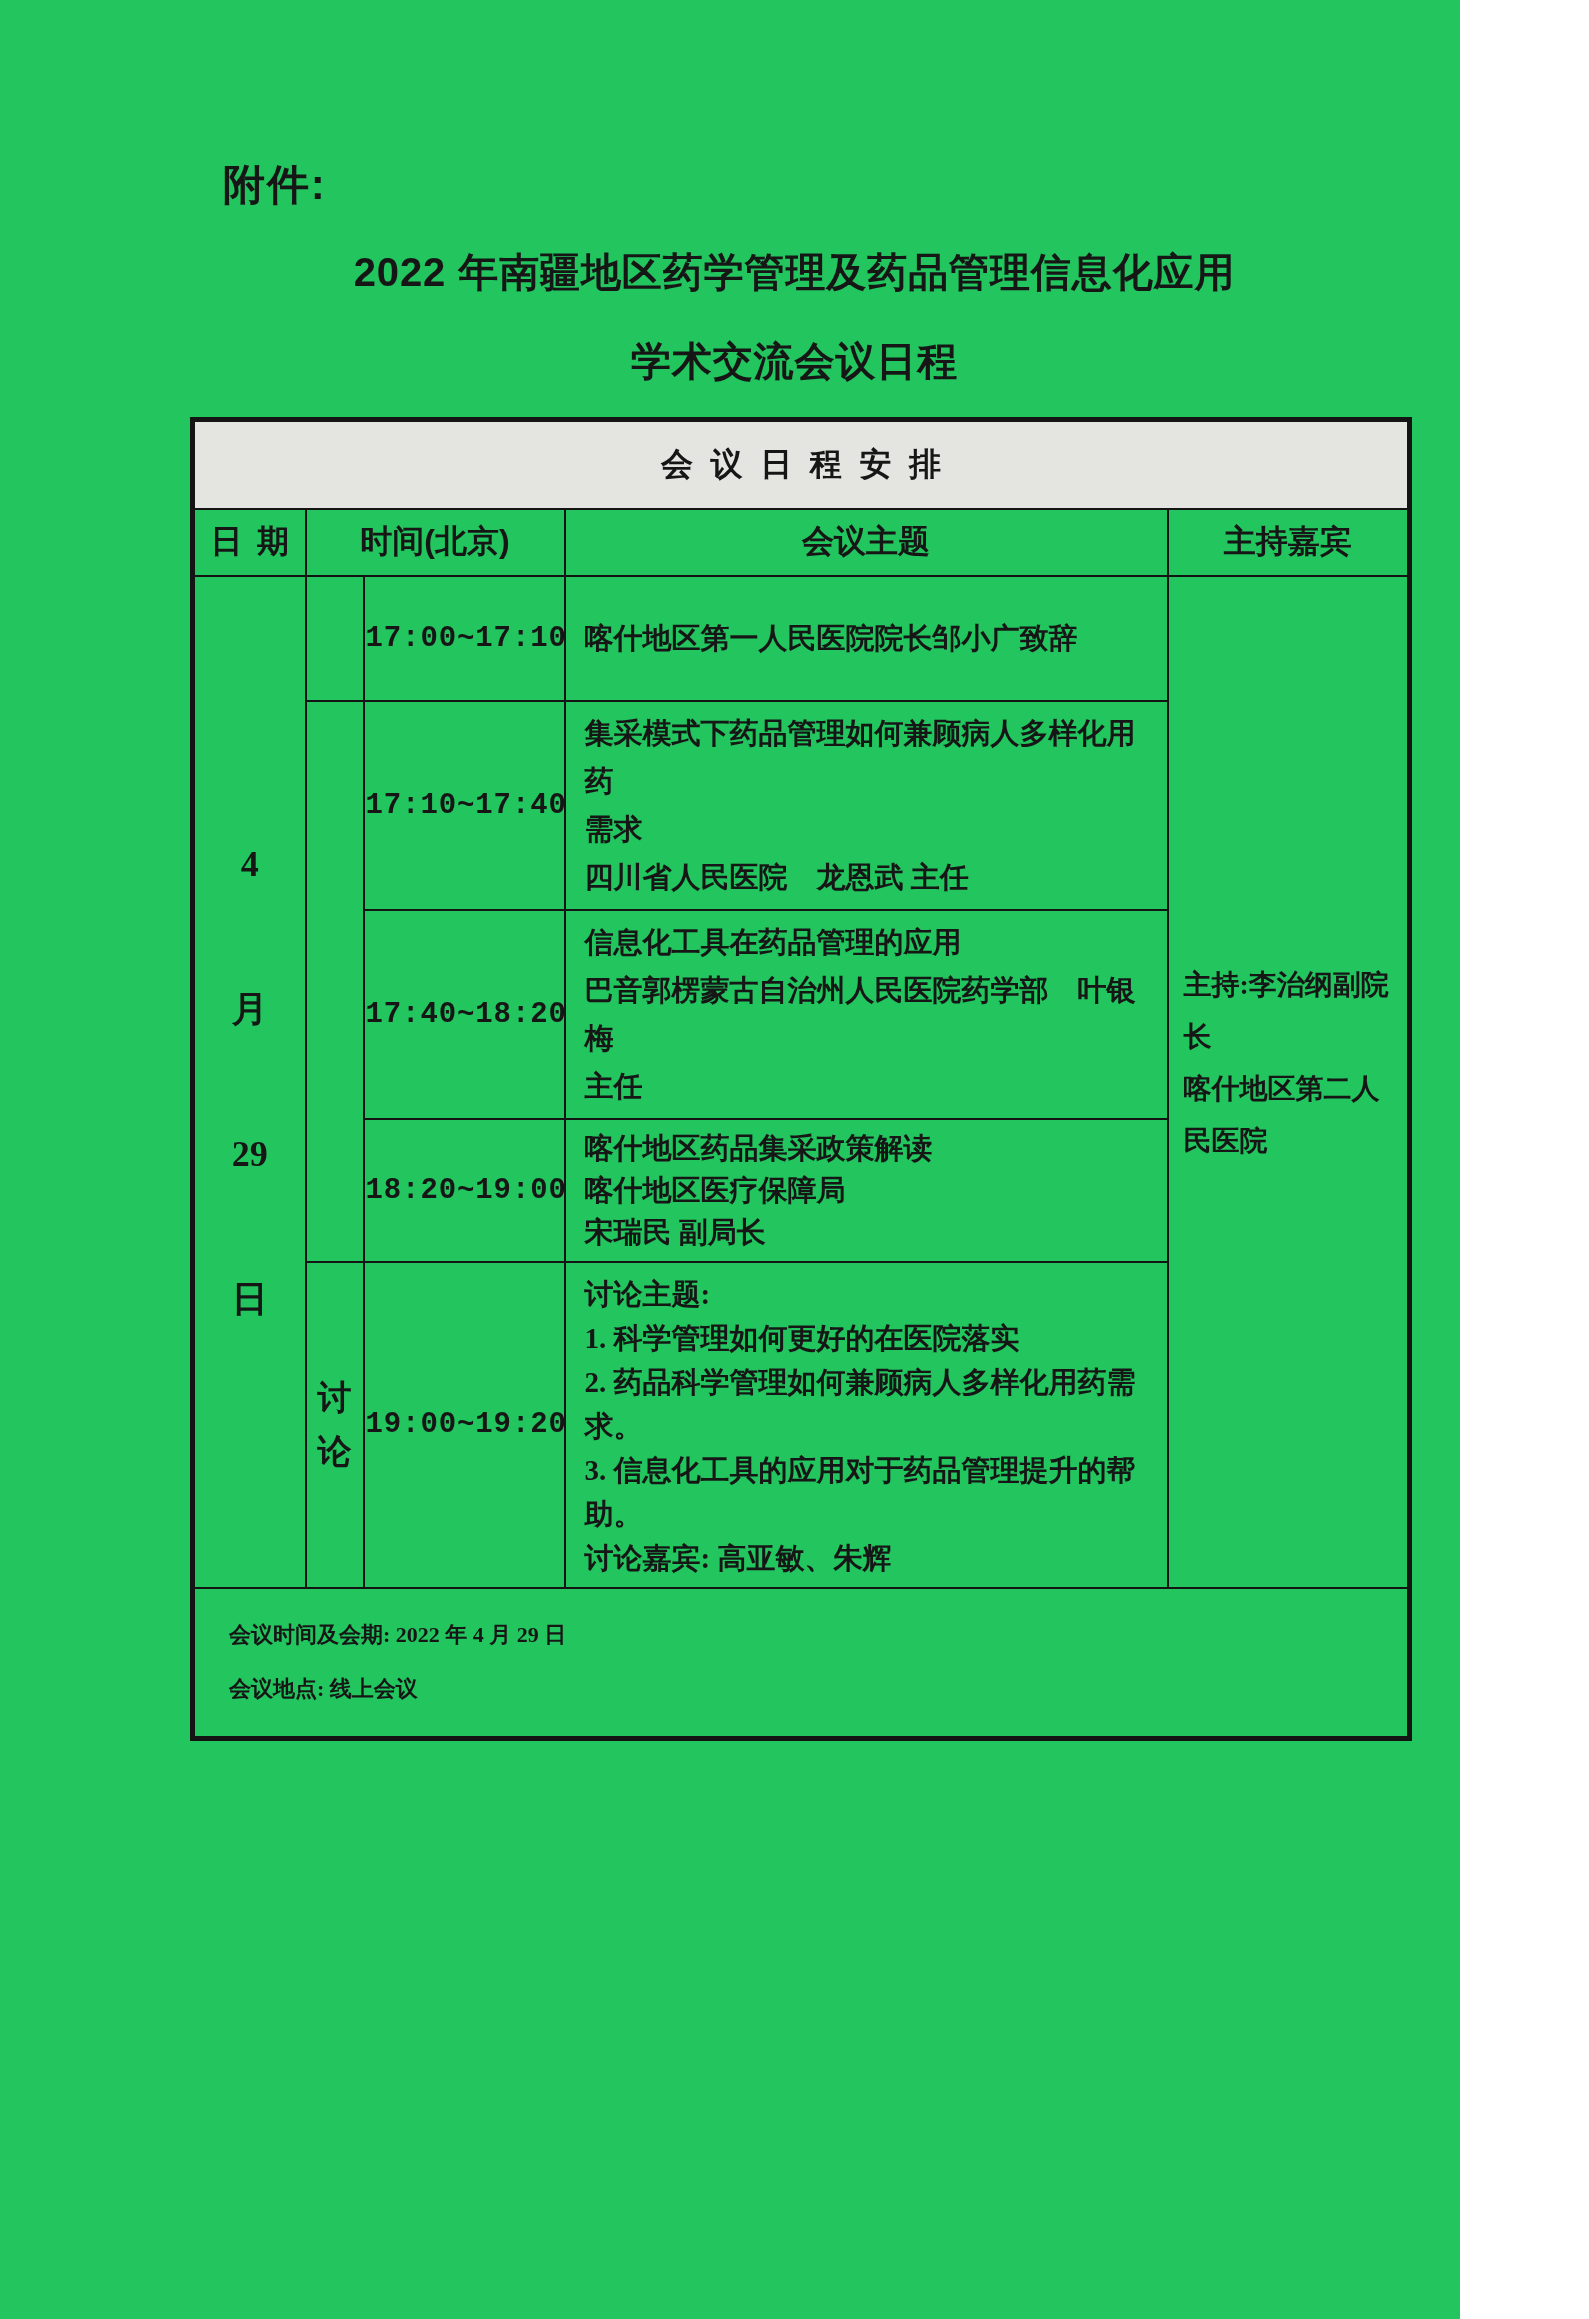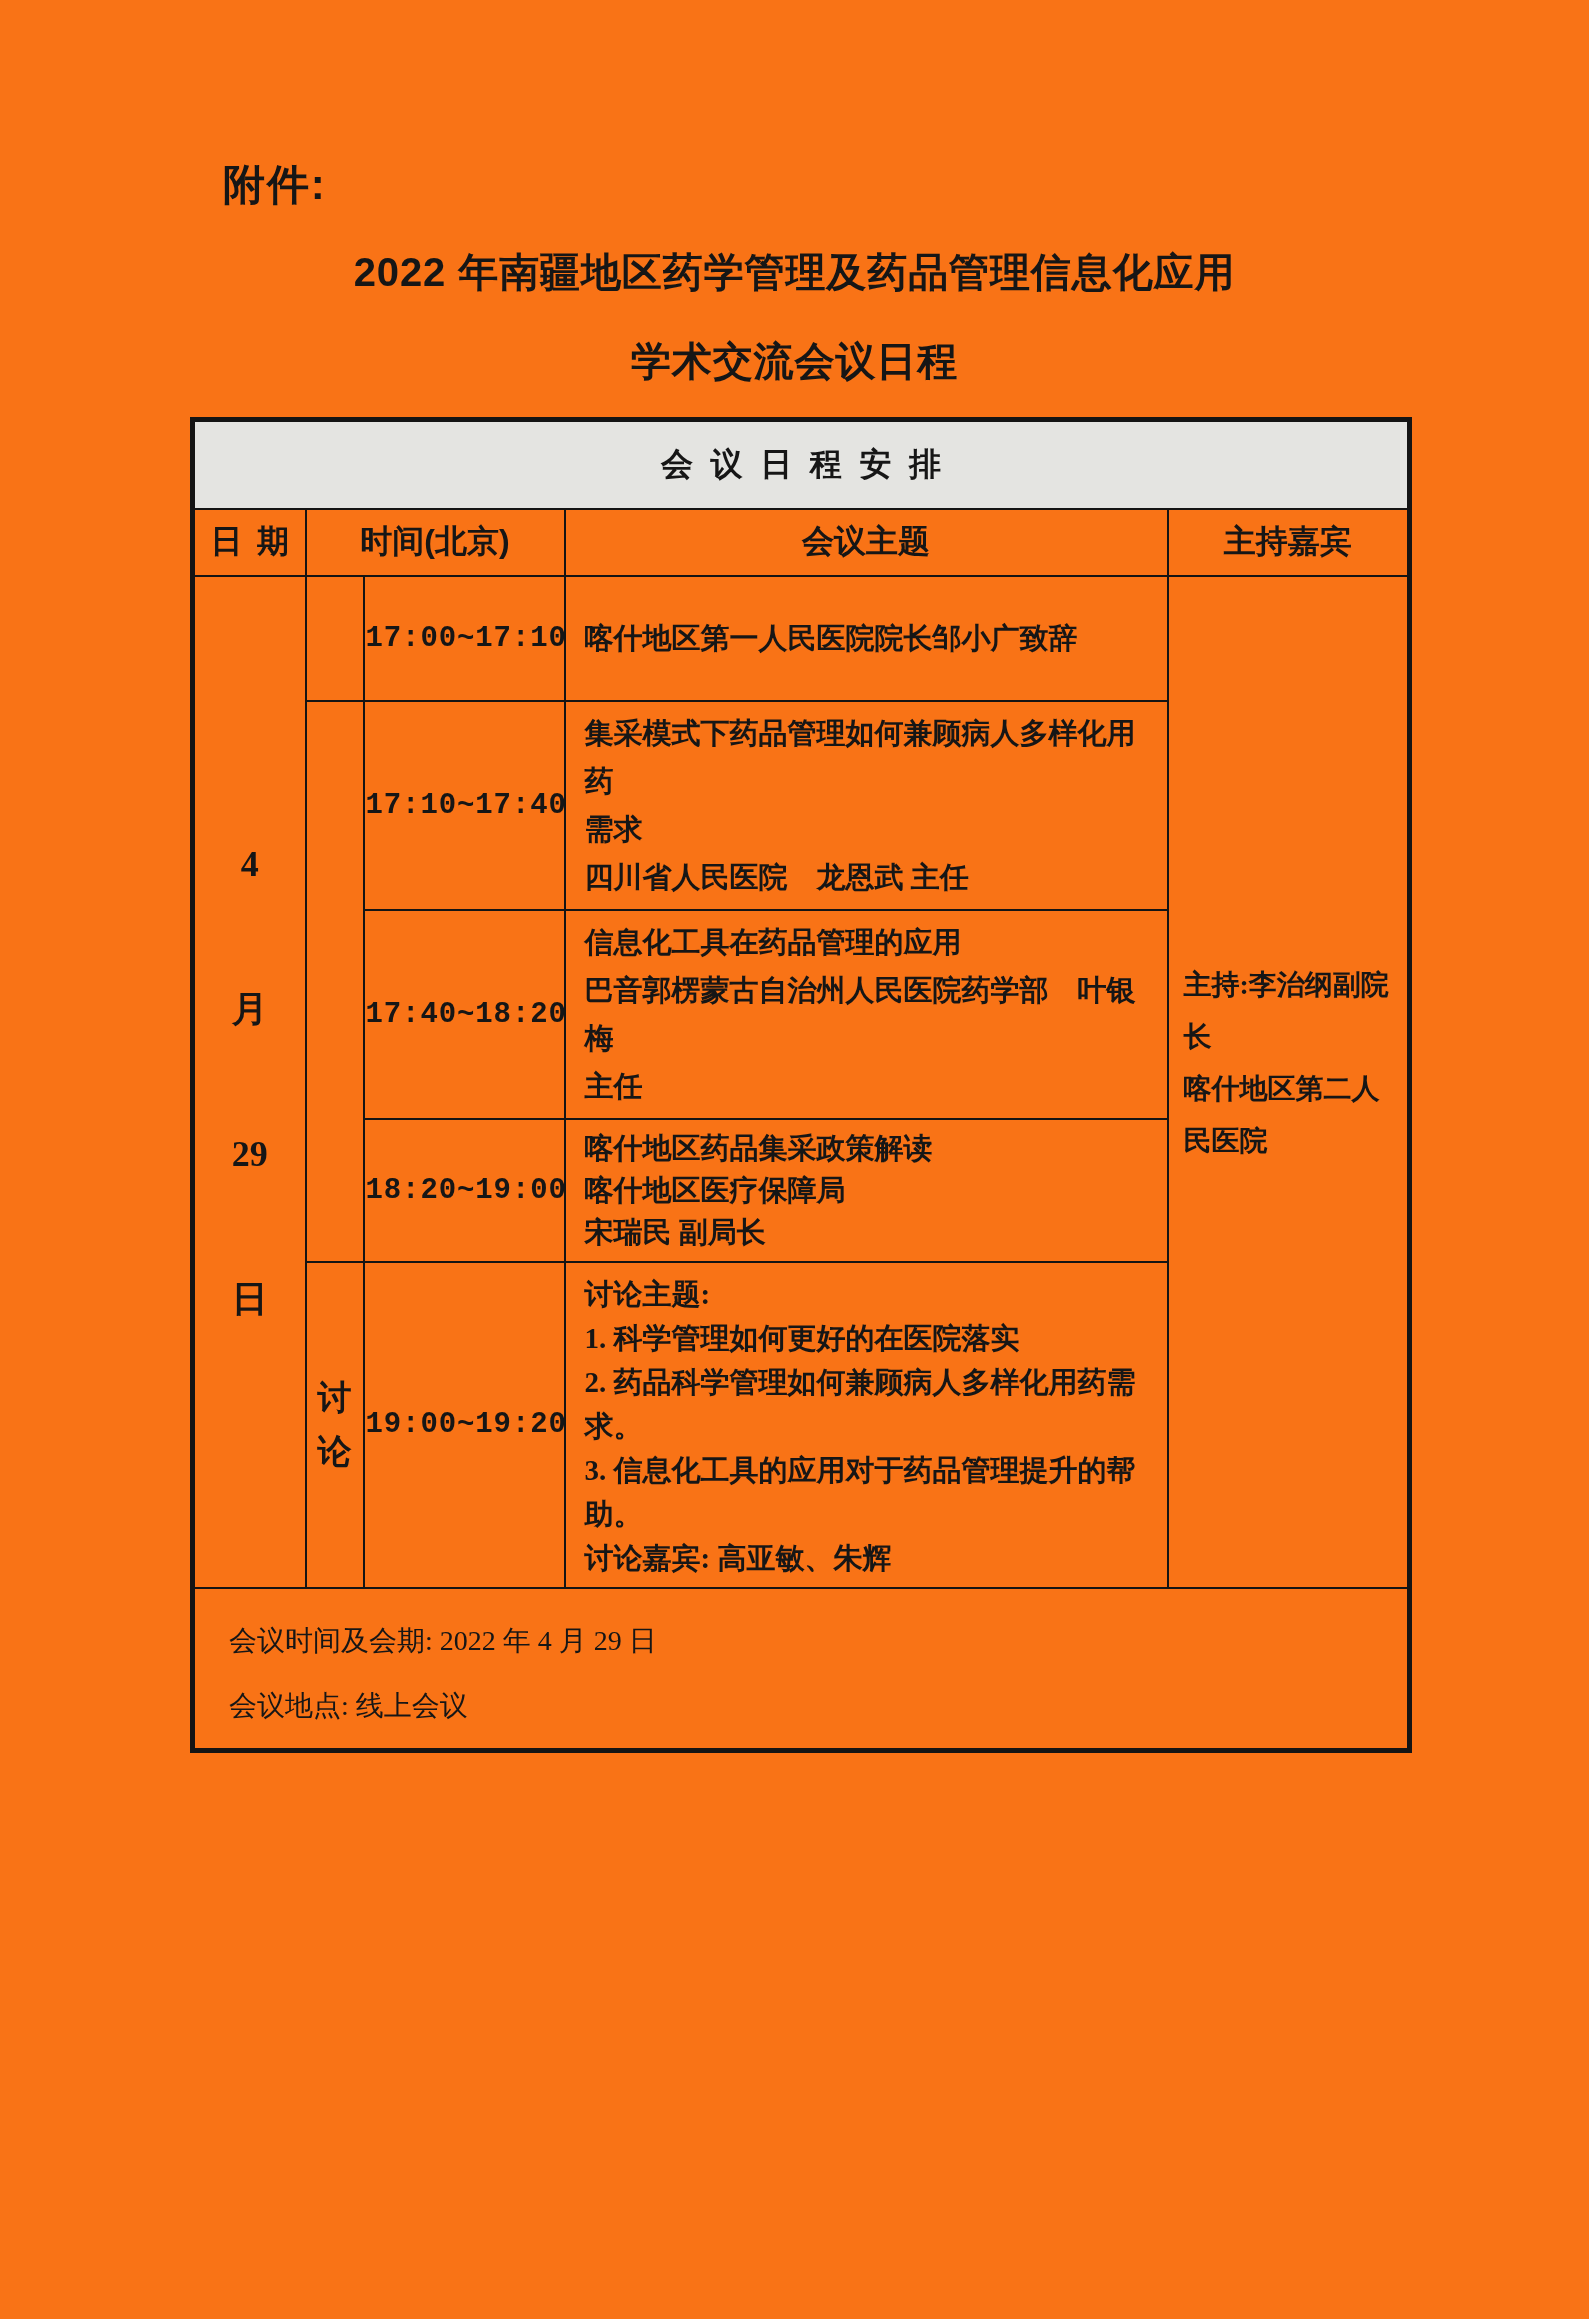--- a/index.html
+++ b/index.html
@@ -1,20 +1,20 @@
 <!DOCTYPE html>
 <html style="font-size:15px"><head>
 <meta charset="utf-8">
 <style>
   html, body { margin: 0; padding: 0; background: #ffffff; }
   .page {
     position: relative;
-    width: 1589px;
+    width: 1460px;
     height: 2320px;
-    background: #f97316;
+    background: #22c55e;
     color: #161616;
     font-family: "Liberation Serif", "DejaVu Serif", serif;
     overflow: hidden;
   }
   .attachment {
     position: absolute;
     left: 223px;
     top: 157px;
     font-size: 42px;
     font-weight: 700;
@@ -117,23 +117,23 @@
   }
   tr.r1 td { height: 125px; }
   tr.r2 td { height: 147px; }
   tr.r3 td { height: 150px; }
   tr.r4 td { height: 127px; }
   tr.r5 td { height: 313px; }
   .footer-row td {
     height: 150px;
     vertical-align: top;
     padding: 19px 19px 9.4px 34px;
-    font-weight: 400;
-    font-size: 28px;
-    line-height: 65px;
+    font-weight: 700;
+    font-size: 22px;
+    line-height: 54px;
     white-space: pre-line;
     border-top-width: 4.7px;
   }
 </style>
 </head>
 <body>
 
 <div class="page">
 
   <div class="attachment">附件:</div>

